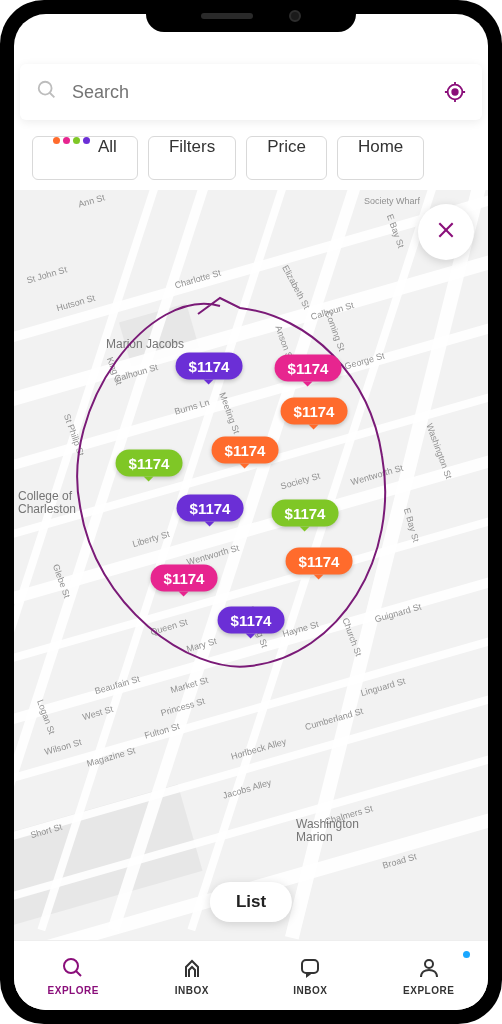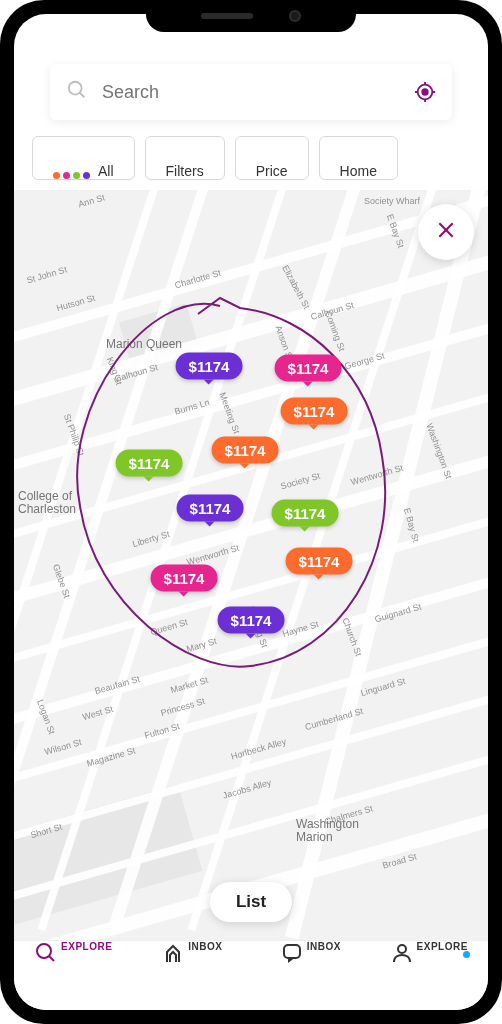--- a/index.html
+++ b/index.html
@@ -29,21 +29,21 @@
     display: flex; align-items: center; justify-content: center; gap: 36px;
   }
   .notch .speaker { width: 52px; height: 6px; background: #2a2a2a; border-radius: 3px; }
   .notch .camera { width: 12px; height: 12px; background: #1a1a1a; border-radius: 50%; border: 2px solid #2d2d2d; }
   .screen {
     position: absolute; inset: 0;
     display: flex; flex-direction: column;
   }
   .top-spacer { height: 40px; }
   .search-row {
-    padding: 10px 36px;
+    padding: 10px 6px;
   }
   .search-box {
     display: flex; align-items: center;
     background: #fff;
     border-radius: 6px;
     box-shadow: 0 2px 10px rgba(0,0,0,0.08);
     height: 56px;
     padding: 0 16px;
   }
   .search-box .icon { color: #bdbdbd; margin-right: 14px; }
@@ -56,23 +56,23 @@
     display: flex; gap: 10px;
     padding: 6px 18px 10px;
     overflow: hidden;
   }
   .chip {
     flex: 0 0 auto;
     height: 44px;
     border: 1px solid #d9d9d9;
     border-radius: 6px;
     background: #fff;
-    display: flex; align-items: flex-end; justify-content: center;
+    display: flex; align-items: flex-start; justify-content: center;
     padding: 0 20px;
-    font-size: 14px; color: #333;
+    font-size: 17px; color: #333;
     white-space: nowrap;
   }
   .chip .dots { display: inline-flex; gap: 3px; margin-right: 8px; }
   .chip .dots span { width: 7px; height: 7px; border-radius: 50%; }
   .d-orange { background: #ff6b2c; }
   .d-pink { background: #e7258f; }
   .d-green { background: #7fc726; }
   .d-purple { background: #6b2fd6; }
 
   .map-area {
@@ -164,21 +164,21 @@
   }
 
   .tabbar {
     height: 70px;
     border-top: 1px solid #eee;
     background: #fff;
     display: flex;
   }
   .tab {
     flex: 1;
-    display: flex; flex-direction: row; align-items: flex-start; justify-content: center;
+    display: flex; flex-direction: column; align-items: center; justify-content: center;
     gap: 3px;
     font-size: 10px; font-weight: 700; letter-spacing: 0.5px;
     color: #333;
     position: relative;
   }
   .tab.active { color: #8a0e7a; }
   .tab svg { stroke: currentColor; }
   .notif-dot {
     position: absolute;
     top: 10px; right: 18px;
@@ -304,21 +304,21 @@
             <div class="street-label" style="left: 30px; top: 552px; transform: rotate(-16deg);">Wilson St</div>
             <div class="street-label" style="left: 72px; top: 562px; transform: rotate(-16deg);">Magazine St</div>
             <div class="street-label" style="left: 216px; top: 554px; transform: rotate(-16deg);">Horlbeck Alley</div>
             <div class="street-label" style="left: 208px; top: 594px; transform: rotate(-16deg);">Jacobs Alley</div>
             <div class="street-label" style="left: 16px; top: 636px; transform: rotate(-16deg);">Short St</div>
             <div class="street-label" style="left: 310px; top: 620px; transform: rotate(-16deg);">Chalmers St</div>
             <div class="street-label" style="left: 368px; top: 666px; transform: rotate(-16deg);">Broad St</div>
             <div class="street-label" style="left: 64px; top: 6px; transform: rotate(-16deg);">Ann St</div>
           </div>
 
-        <div class="poi-label" style="left:92px; top:148px;">Marion Queen</div>
+        <div class="poi-label" style="left:92px; top:148px;">Marion Jacobs</div>
         <div class="poi-label" style="left:4px; top:300px; white-space:pre;">College of
 Charleston</div>
         <div class="poi-label" style="left:282px; top:628px; white-space:pre;">Washington
 Marion</div>
 
         <div class="draw-circle">
           <svg viewBox="0 0 320 380">
             <path d="M 150 10
                      C 80 -10, -10 110, 10 210
                      C 25 310, 120 378, 180 370

